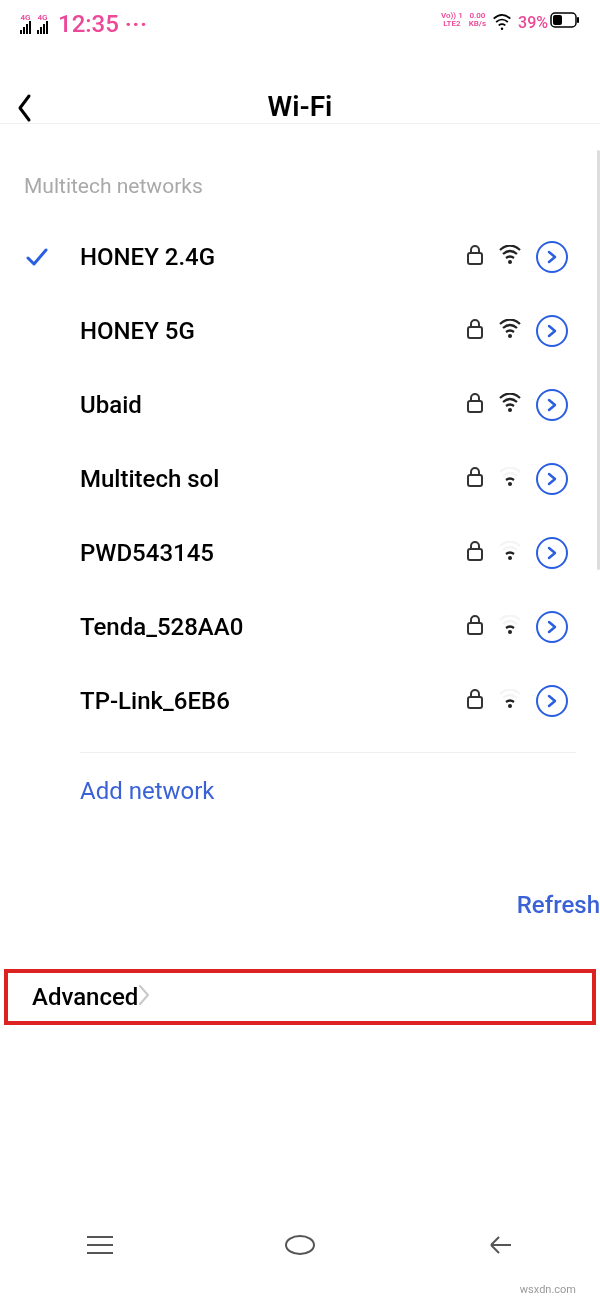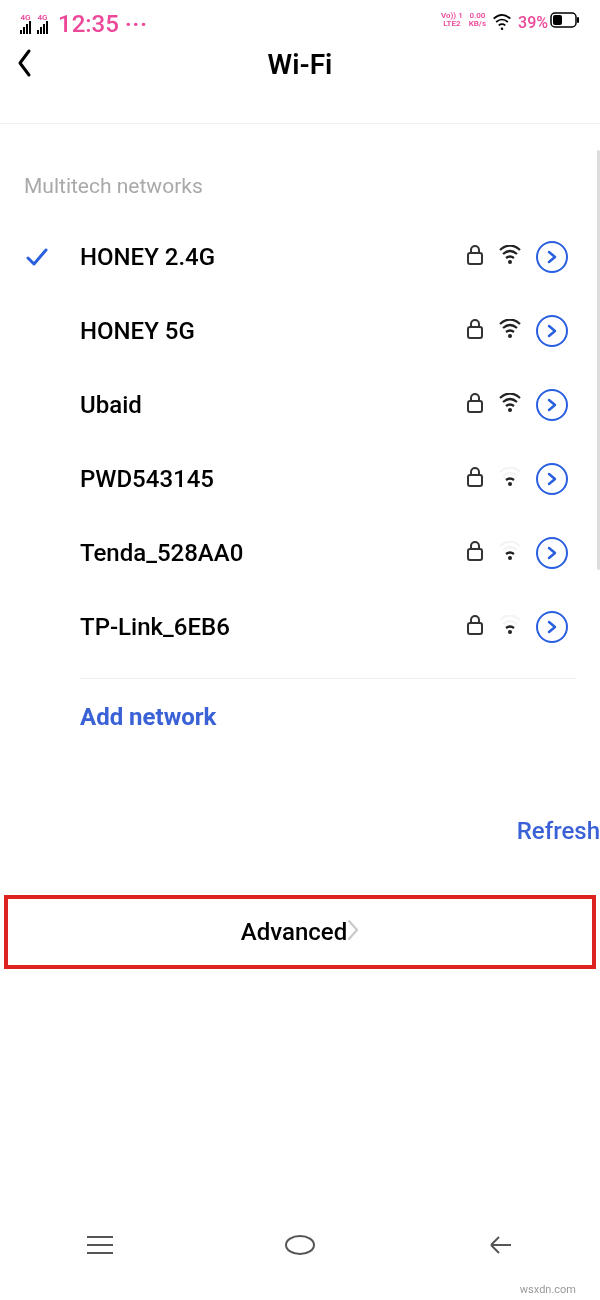--- a/index.html
+++ b/index.html
@@ -36,21 +36,21 @@
     .ellipsis{font-size:22px;font-weight:700;letter-spacing:1px;}
     .tiny{font-size:8px;line-height:1;text-align:center;font-weight:600;}
     .wifi-mini svg{width:20px;height:20px;}
     .batt-wrap{display:flex;align-items:center;gap:2px;}
     .batt-pct{font-size:16px;font-weight:500;}
     .batt-icon svg{width:30px;height:16px;}
     
     .header {
       height: 76px;
       display:flex;
-      align-items:flex-start;
+      align-items:flex-end;
       padding: 0 16px;
       border-bottom: 1px solid #f0f0f0;
     }
     .back-chevron{width:40px;display:flex;align-items:center;justify-content:flex-start;}
     .back-chevron svg{width:18px;height:30px;stroke:#000;}
     .header-title{flex:1;text-align:center;font-size:28px;font-weight:600;color:#000;margin-left:-40px;}
     
     .section-label{
       color:#a9a9a9;
       font-size:21px;
@@ -69,32 +69,32 @@
     .check-col svg{width:26px;height:26px;stroke:#2a5fe0;}
     .net-name{flex:1;font-size:24px;color:#000;font-weight:500;}
     .row-icons{display:flex;align-items:center;gap:14px;}
     .lock-ic svg{width:18px;height:22px;}
     .sig-ic svg{width:24px;height:20px;}
     .sig-ic.weak svg .arc3, .sig-ic.weak svg .arc2{opacity:.22;}
     .info-ic{width:32px;height:32px;border:2.5px solid #2a5fe0;border-radius:50%;display:flex;align-items:center;justify-content:center;}
     .info-ic svg{width:12px;height:16px;stroke:#2a5fe0;fill:none;}
     .divider{height:1px;background:#eee;margin:14px 24px 0 80px;}
     .add-row{padding:24px 24px 24px 80px;}
-    .add-link{color:#3a62d6;font-size:24px;font-weight:700;}
+    .add-link{color:#3a62d6;font-size:24px;font-weight:400;}
     .refresh{
       text-align:right;
       color:#3a62d6;
       font-size:24px;
       font-weight:500;
       padding: 62px 0 50px 0;
     }
     .advanced-row{
       display:flex;align-items:center;
-      justify-content:center;
-      height:74px;
+      justify-content:flex-start;
+      height:56px;
       padding: 0 24px;
       border: 4px solid #d22;
       margin: 0 4px;
     }
     .adv-label{font-size:24px;color:#000;font-weight:500;}
     .chev-right svg{width:12px;height:22px;stroke:#c8c8c8;}
     
     .nav-bar{
       position:absolute;
       bottom:26px;left:0;right:0;
@@ -242,20 +242,41 @@
           </svg></span>
         <span class="info-ic">
           <svg viewBox="0 0 12 16">
             <path d="M3 3 L9 8 L3 13" stroke-width="2.5" stroke-linecap="round" stroke-linejoin="round"></path>
           </svg>
         </span>
       </div>
     </div>
     <div class="row">
       <div class="check-col"></div>
+      <div class="net-name">Multitech sol</div>
+      <div class="row-icons">
+        <span class="lock-ic"><svg viewBox="0 0 18 22" fill="none">
+            <rect x="2" y="9" width="14" height="11" rx="2" stroke="#333" stroke-width="2"></rect>
+            <path d="M5 9 V6 a4 4 0 0 1 8 0 V9" stroke="#333" stroke-width="2"></path>
+          </svg></span>
+        <span class="sig-ic weak"><svg viewBox="0 0 24 20">
+            <circle cx="12" cy="17" r="2" fill="#222"></circle>
+            <path class="arc1" d="M8 13 Q12 10 16 13" stroke="#222" stroke-width="2.2" fill="none"></path>
+            <path class="arc2" d="M5 9 Q12 3 19 9" stroke="#ccc" stroke-width="2.2" fill="none"></path>
+            <path class="arc3" d="M2 5 Q12 -4 22 5" stroke="#ccc" stroke-width="2.2" fill="none"></path>
+          </svg></span>
+        <span class="info-ic">
+          <svg viewBox="0 0 12 16">
+            <path d="M3 3 L9 8 L3 13" stroke-width="2.5" stroke-linecap="round" stroke-linejoin="round"></path>
+          </svg>
+        </span>
+      </div>
+    </div>
+    <div class="row">
+      <div class="check-col"></div>
       <div class="net-name">PWD543145</div>
       <div class="row-icons">
         <span class="lock-ic"><svg viewBox="0 0 18 22" fill="none">
             <rect x="2" y="9" width="14" height="11" rx="2" stroke="#333" stroke-width="2"></rect>
             <path d="M5 9 V6 a4 4 0 0 1 8 0 V9" stroke="#333" stroke-width="2"></path>
           </svg></span>
         <span class="sig-ic weak"><svg viewBox="0 0 24 20">
             <circle cx="12" cy="17" r="2" fill="#222"></circle>
             <path class="arc1" d="M8 13 Q12 10 16 13" stroke="#222" stroke-width="2.2" fill="none"></path>
             <path class="arc2" d="M5 9 Q12 3 19 9" stroke="#ccc" stroke-width="2.2" fill="none"></path>

